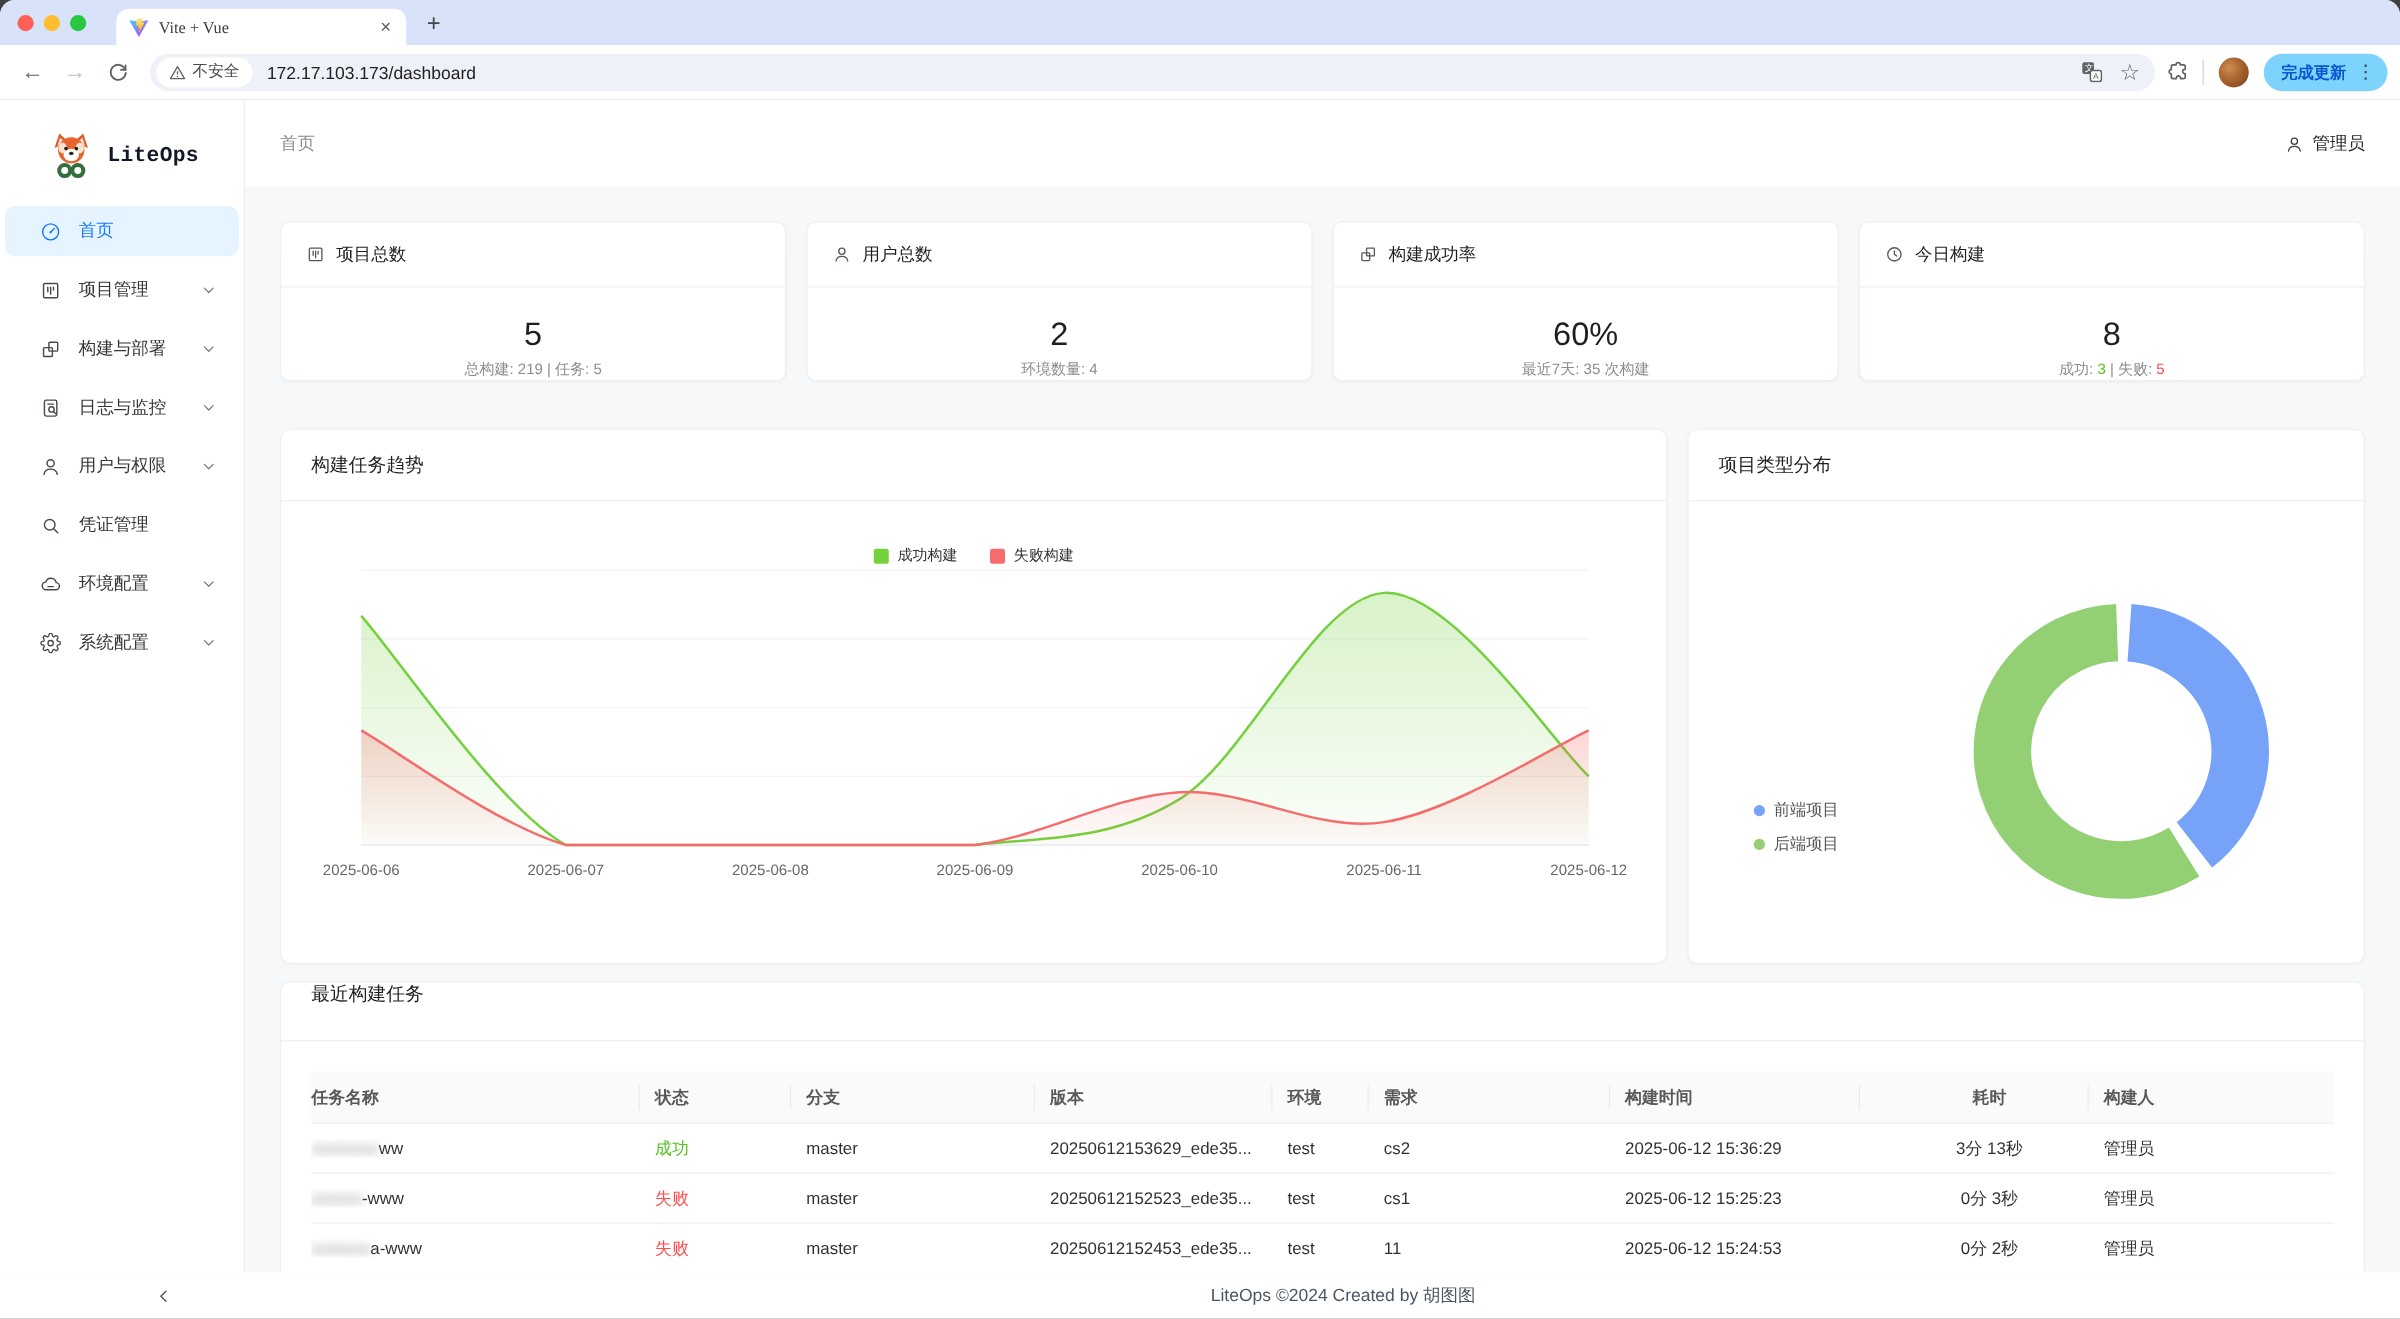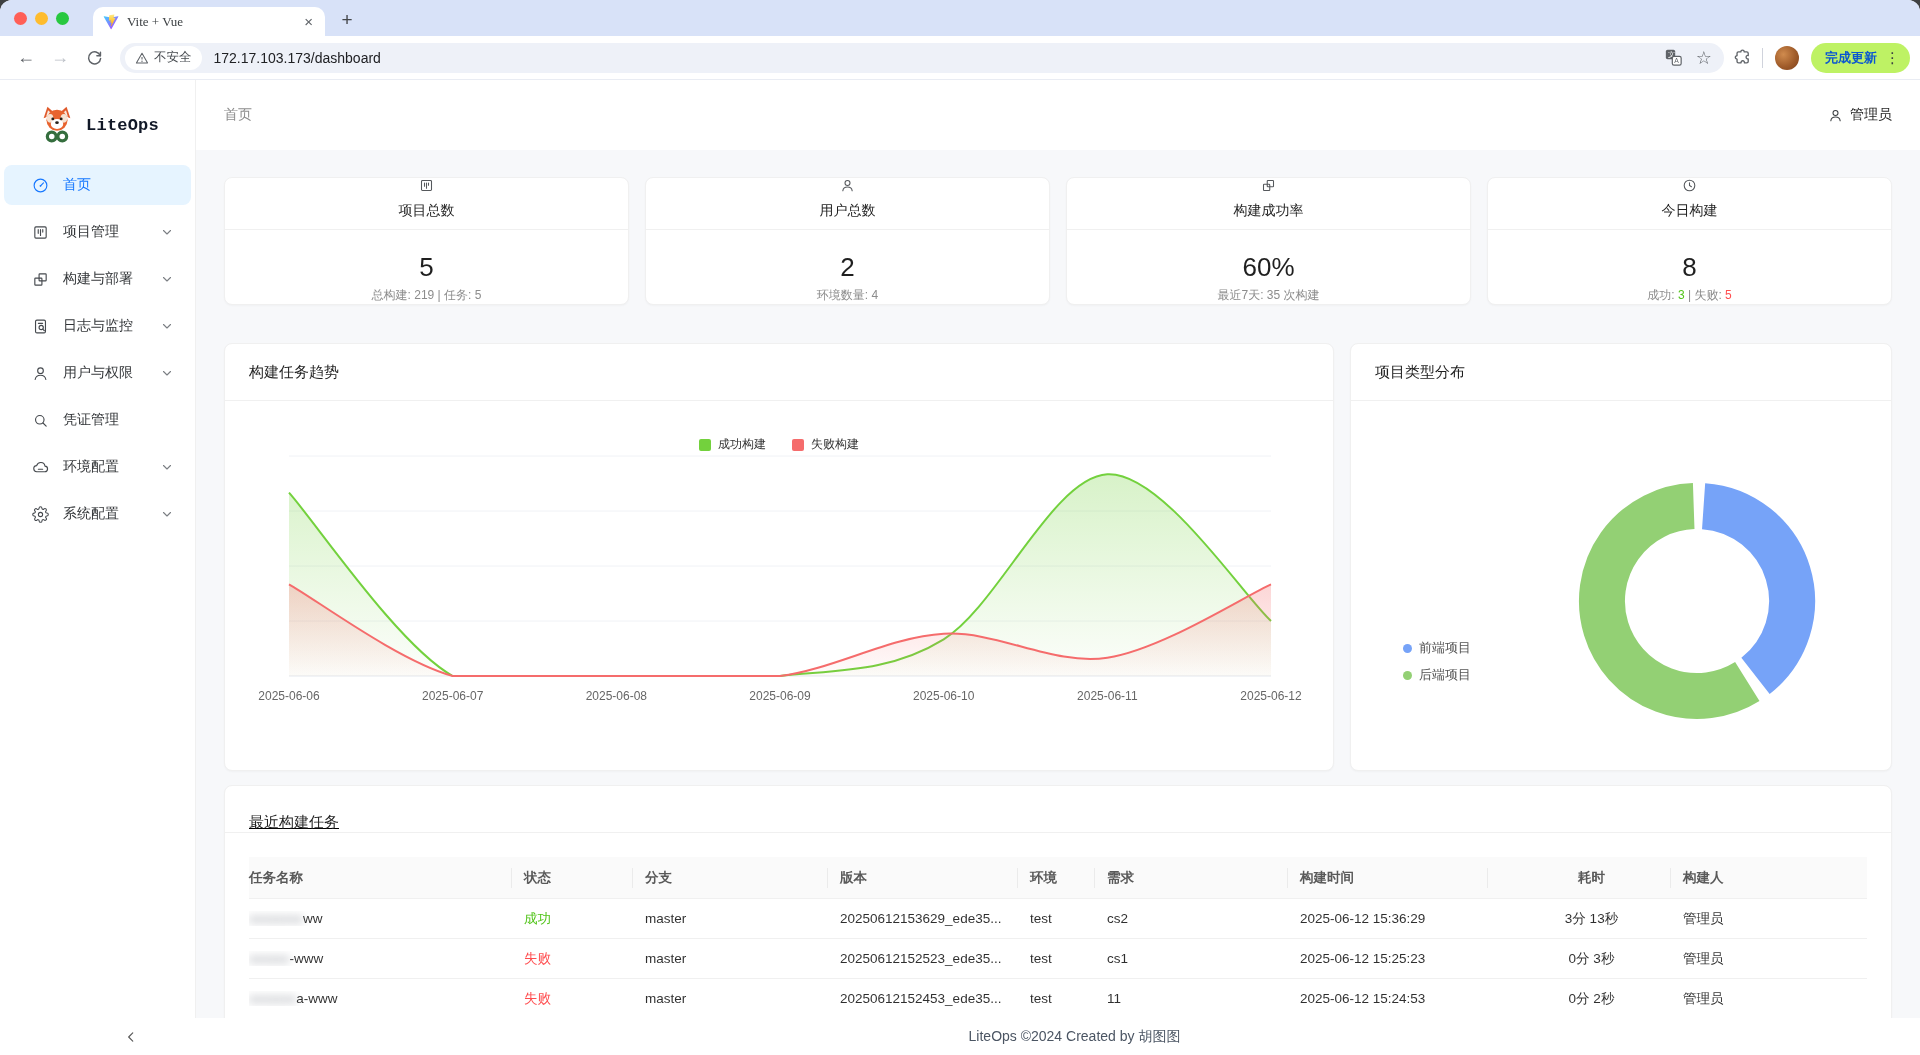--- a/index.html
+++ b/index.html
@@ -20,21 +20,21 @@
   .nav-btn { width:28px; height:28px; display:flex; align-items:center; justify-content:center; font-size:18px; color:#5f6368; margin-right:6px; }
   .nav-btn.disabled { color:#bcc0c7; }
   .omnibox { flex:1; height:30px; background:#eef1f8; border-radius:15px; display:flex; align-items:center; padding:0 12px 0 5px; margin:0 8px 0 6px; }
   .sec-chip { height:24px; background:#fff; border-radius:12px; display:flex; align-items:center; gap:5px; padding:0 10px; }
   .sec-chip span { font-size:12.5px; color:#474b50; }
   .url-text { font-size:14px; color:#202124; margin-left:12px; flex:1; }
   .omni-icons { display:flex; align-items:center; gap:14px; }
   .tb-right { display:flex; align-items:center; gap:12px; }
   .tb-sep { width:1px; height:20px; background:#d0d3dc; }
   .avatar { width:24px; height:24px; border-radius:50%; background:radial-gradient(circle at 35% 35%, #d08b4e 0%, #a05c2a 55%, #7c3f1a 100%); }
-  .update-pill { height:30px; background:#bef264; border-radius:15px; display:flex; align-items:center; gap:8px; padding:0 10px 0 14px; }
+  .update-pill { height:30px; background:#7dd3fc; border-radius:15px; display:flex; align-items:center; gap:8px; padding:0 10px 0 14px; }
   .update-pill .u-label { font-size:13px; font-weight:600; color:#0b57d0; }
   .kebab { font-size:15px; color:#3c4043; line-height:15px; }
 
   
   .sidebar { position:absolute; top:80px; left:0; width:196px; bottom:37px; background:#fff; border-right:1px solid #f0f0f0; }
   .main { position:absolute; top:80px; left:196px; right:0; bottom:37px; overflow:hidden; padding:0 28px;
           background:linear-gradient(#ffffff 70px, #f7f8fa 70px); }
   .footer { position:absolute; bottom:0; left:0; right:0; height:37px; background:#fff; display:flex; align-items:center;padding-left:33px; }
   .collapse { width:196px; display:flex; justify-content:center; align-items:center; }
   .footer-text { flex:1; text-align:center; font-size:14px; color:#4b5563; }
@@ -53,21 +53,21 @@
   
   .hdr { height:70px; display:flex; align-items:center; justify-content:space-between; }
   .crumb { font-size:14px; color:#8c8c8c; }
   .hdr-user { display:flex; align-items:center; gap:7px; font-size:14px; color:#262626; }
   .hdr-user svg { color:#3c4043; }
 
   
   .card { background:#fff; border:1px solid #f0f0f0; border-radius:8px; box-shadow:0 1px 2px rgba(0,0,0,.03); }
   .stats-row { margin-top:27px; display:flex; gap:16px; height:128px; }
   .stat-card { flex:1; }
-  .stat-head { height:52px; display:flex; align-items:center; gap:9px; padding:0 20px; border-bottom:1px solid #f0f0f0;flex-direction:column; }
+  .stat-head { height:52px; display:flex; align-items:center; gap:9px; padding:0 20px; border-bottom:1px solid #f0f0f0; }
   .stat-head .s-icon { width:15px; height:15px; display:flex; color:#55585c; }
   .stat-title { font-size:14px; color:#1f1f1f; }
   .stat-body { text-align:center; padding-top:20px; }
   .stat-value { font-size:26px; line-height:34px; color:rgba(0,0,0,.88); }
   .stat-sub { font-size:12px; line-height:17px; color:#8c8c8c; margin-top:3px; }
 
   .charts-row { margin-top:38px; display:flex; gap:16px; height:428px; }
   .t-card { width:1110px; position:relative; }
   .p-card { flex:1; position:relative; }
   .chart-head { height:57px; display:flex; align-items:center; padding:0 24px; border-bottom:1px solid #f0f0f0; }
@@ -78,21 +78,21 @@
   .legend-label { font-size:12px; color:#333; }
   #trend-svg { position:absolute; top:84px; left:0; }
   .axis-label { font-size:12px; fill:#666; font-family:"Liberation Sans","DejaVu Sans",sans-serif; }
   #pie-svg { position:absolute; top:84px; left:0; }
   .pie-legend { position:absolute; top:295px; left:52px; display:flex; flex-direction:column; gap:9px; }
   .pie-legend .legend-dot { width:9px; height:9px; border-radius:50%; }
   .pie-legend .legend-label { font-size:13px; color:#555; }
 
   
   .table-card { margin-top:14px; height:320px; overflow:hidden; }
-  .table-head { height:47px; display:flex; align-items:flex-end; padding:0 24px; border-bottom:1px solid #f0f0f0;text-decoration:underline; }
+  .table-head { height:47px; display:flex; align-items:flex-start; padding:0 24px; border-bottom:1px solid #f0f0f0; }
   .tbl { margin:24px 24px 0 24px; }
   .t-grid { display:grid; grid-template-columns:275px 121px 195px 190px 77px 193px 200px 183px 1fr; align-items:center; }
   .t-header { height:42px; background:#fafafa; border-bottom:1px solid #f0f0f0; }
   .t-header .hc { position:relative; font-size:13.5px; font-weight:600; color:#595959; height:42px; display:flex; align-items:center; }
   .t-header .hc:not(:last-child)::after { content:""; position:absolute; right:12px; width:1px; height:20px; background:rgba(0,0,0,.06); }
   .t-row { height:40px; border-bottom:1px solid #f0f0f0; }
   .t-row .tc { font-size:13.5px; color:rgba(0,0,0,.82); white-space:nowrap; overflow:hidden; }
   .col-center { justify-content:center; text-align:center; }
   .masked { filter:blur(4px); color:#8a8f98; }
 

